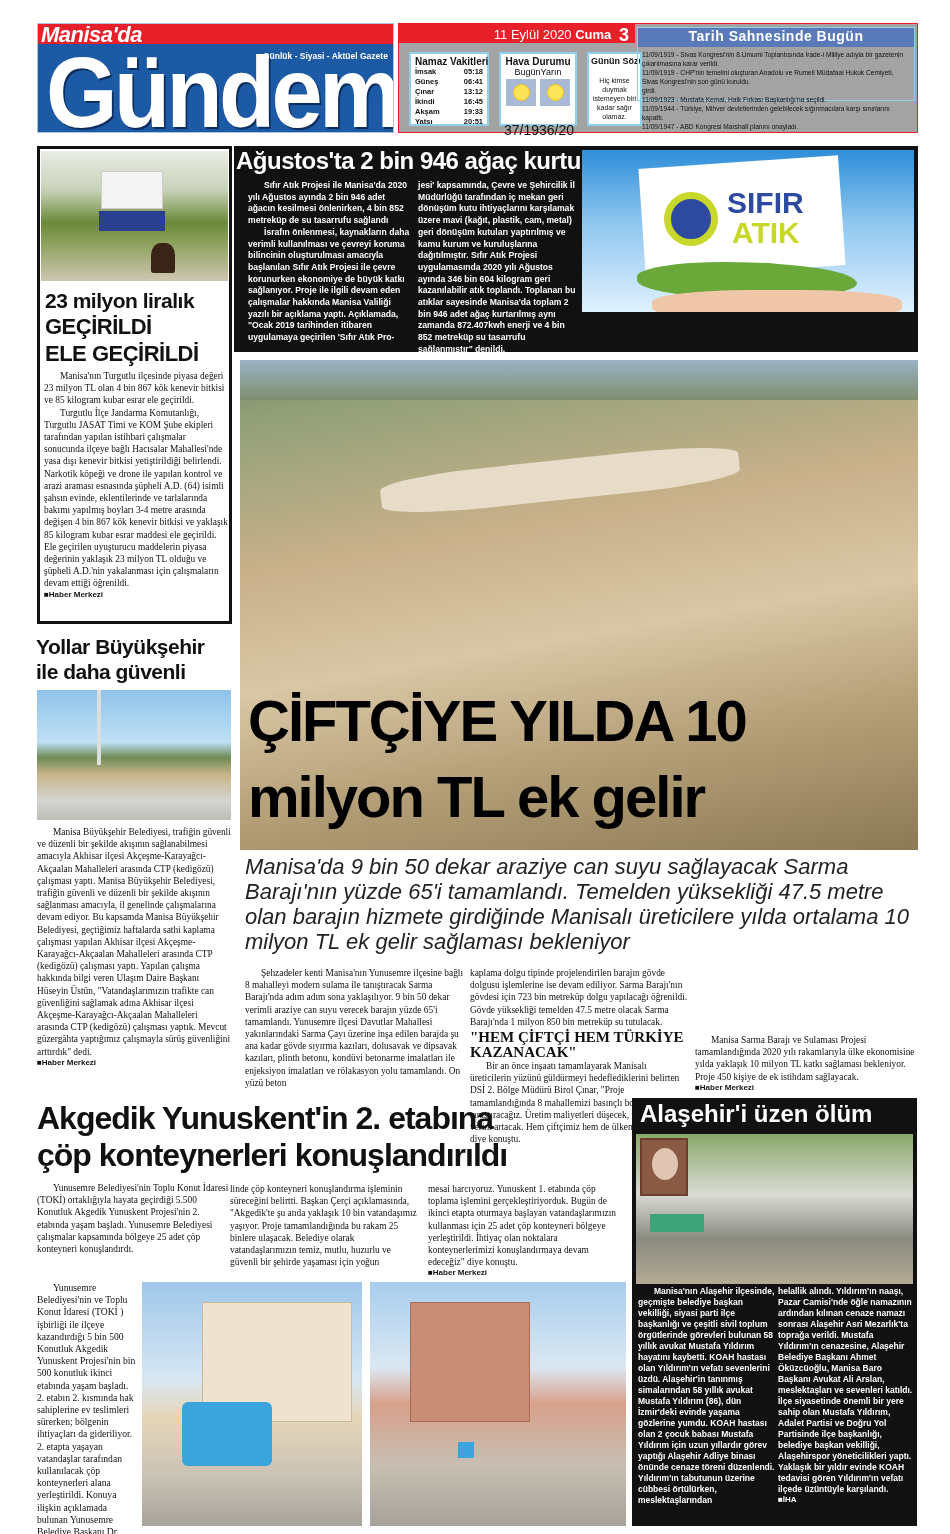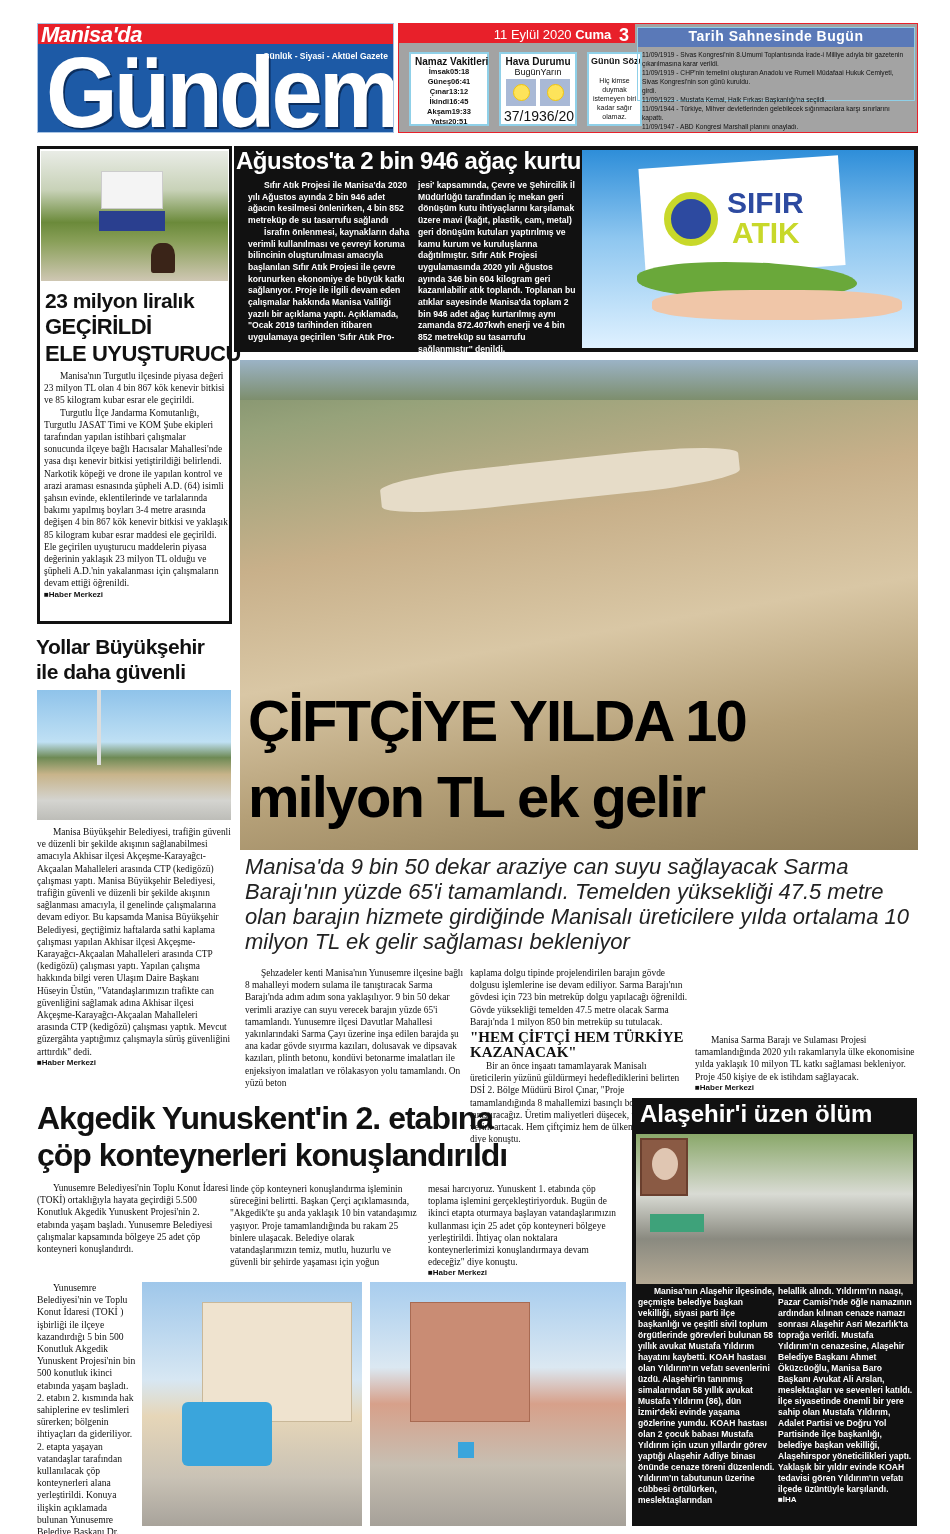--- a/index.html
+++ b/index.html
@@ -14,47 +14,47 @@
 .mast-logo{left:8px;top:4px;font:900 100px/1 "Liberation Sans",sans-serif;color:#fff;letter-spacing:-4px;transform:scaleX(0.92);transform-origin:left top;text-shadow:2px 2px 0 #0b2e5e}
 
 .infobar{left:398px;top:23px;width:520px;height:110px;border:1px solid #e8202a;background:#a3a3a3}
 .info-red{left:0;top:0;width:236px;height:19px;background:#e8202a}
 .info-date{right:6px;top:1px;font:13px "Liberation Sans",sans-serif;color:#fff;white-space:nowrap}
 .info-date b{font-weight:900}
 .info-date .pg{font-weight:900;font-size:18px;margin-left:4px;vertical-align:-2px}
 .box{border:2px solid #8fd0e8;background:#fff}
 .prayer{left:10px;top:28px;width:80px;height:74px;padding:2px 4px}
 .box h4{font:bold 10px "Liberation Sans",sans-serif;white-space:nowrap}
-.prow{display:flex;justify-content:center;font:bold 7.5px/10px "Liberation Sans",sans-serif}
+.prow{display:flex;justify-content:space-between;font:bold 7.5px/10px "Liberation Sans",sans-serif}
 .weather{left:100px;top:28px;width:78px;height:74px;padding:2px 3px;text-align:center}
 .wlabels{display:flex;justify-content:center;font:9px "Liberation Sans",sans-serif}
 .wicons{display:flex;justify-content:space-around;margin-top:2px}
 .wicon{width:30px;height:27px;background:#a9b9d6;display:flex;align-items:center;justify-content:center}
 .sun{width:17px;height:17px;border-radius:50%;background:#fde35a;border:1px solid #f1c40f}
-.wtemps{display:flex;justify-content:space-around;font:14px "Liberation Sans",sans-serif;margin-top:2px}
+.wtemps{display:flex;justify-content:space-around;font:14px "Liberation Sans",sans-serif;margin-top:16px}
 .quote{left:188px;top:28px;width:55px;height:74px;padding:2px;text-align:center;overflow:hidden}
 .quote p{font:7px "Liberation Sans",sans-serif;margin-top:10px;line-height:9px}
 .tarih{left:238px;top:3px;width:278px;height:74px;border:1px solid #8fd0e8}
 .tarih-head{height:19px;background:#5a79b8;color:#fff;text-align:center;font:bold 14px "Liberation Sans",sans-serif;letter-spacing:0.5px}
 .tarih-body{padding:3px 4px;font:6.6px/9px "Liberation Sans",sans-serif}
 
 .body-serif{font:9.4px/12.2px "Liberation Serif",serif;text-align:left}
 .ind{text-indent:16px}
 .byline{font:900 8px "Liberation Sans",sans-serif}
 .byline::before{content:"\25A0 ";}
 .hed{font:900 22px/1 "Liberation Sans",sans-serif;letter-spacing:-0.5px}
 
 .left-frame{left:37px;top:146px;width:195px;height:478px;border:3px solid #111}
 .img{overflow:hidden}
 .img-drug{left:41px;top:151px;width:187px;height:130px;background:linear-gradient(180deg,#e9ece6 0%,#c8d2b8 30%,#6b8a3a 55%,#8aa05a 70%,#cfc7b3 100%)}
 
 .zw-frame{left:234px;top:146px;width:684px;height:206px;background:#111}
 .zw-hed{left:236px;top:147px;color:#fff;font:900 24px "Liberation Sans",sans-serif;letter-spacing:-0.5px;white-space:nowrap}
 .zw-col{color:#fff;font:bold 8.6px/11.7px "Liberation Sans",sans-serif}
-.zw-img{left:582px;top:150px;width:332px;height:198px;background:linear-gradient(180deg,#2e8ed9 0%,#8fc7f0 45%,#dff1ff 100%)}
+.zw-img{left:582px;top:150px;width:332px;height:162px;background:linear-gradient(180deg,#2e8ed9 0%,#8fc7f0 45%,#dff1ff 100%)}
 
 .dam-img{left:240px;top:360px;width:678px;height:490px;background:linear-gradient(170deg,#7c8d6a 0%,#96a27a 12%,#c8b08a 35%,#d9c7a5 55%,#b5a078 75%,#8c7a55 100%)}
 .dam-hed{left:248px;top:692px;font:900 58px/1 "Liberation Sans",sans-serif;color:#000;letter-spacing:-2px;white-space:nowrap}
 .dam-hed2{left:248px;top:768px}
 .dam-deck{left:245px;top:854px;width:670px;font:italic 22px/25px "Liberation Sans",sans-serif;color:#222}
 
 .yk-hed{left:37px;top:1100px;font:900 32px/1.15 "Liberation Sans",sans-serif;letter-spacing:-1px;white-space:nowrap}
 
 .al-frame{left:632px;top:1098px;width:285px;height:428px;background:#111}
 .al-hed{left:640px;top:1100px;color:#fff;font:900 24px "Liberation Sans",sans-serif;white-space:nowrap}
@@ -143,21 +143,21 @@
 </div>
 
 <div class="abs left-frame"></div>
 <div class="abs img img-drug">
   <div class="abs" style="left:60px;top:20px;width:62px;height:38px;background:#f4f4f4;border:1px solid #ccc"></div>
   <div class="abs" style="left:58px;top:60px;width:66px;height:20px;background:#2a3f8f"></div>
   <div class="abs" style="left:110px;top:92px;width:24px;height:30px;background:#3a2418;border-radius:40% 40% 10% 10%"></div>
 </div>
 <div class="abs hed" style="left:45px;top:290px;font-size:21px">23 milyon liralık</div>
 <div class="abs hed" style="left:45px;top:316px;font-size:22px">GEÇİRİLDİ</div>
-<div class="abs hed" style="left:45px;top:343px;font-size:22px">ELE UYUŞTURUCU</div>
+<div class="abs hed" style="left:45px;top:343px;font-size:22px">ELE GEÇİRİLDİ</div>
 <div class="abs body-serif" style="left:44px;top:370px;width:184px">
   <p class="ind">Manisa'nın Turgutlu ilçesinde piyasa değeri 23 milyon TL olan 4 bin 867 kök kenevir bitkisi ve 85 kilogram kubar esrar ele geçirildi.</p>
   <p class="ind">Turgutlu İlçe Jandarma Komutanlığı, Turgutlu JASAT Timi ve KOM Şube ekipleri tarafından yapılan istihbari çalışmalar sonucunda ilçeye bağlı Hacısalar Mahallesi'nde yasa dışı kenevir bitkisi yetiştirildiği belirlendi. Narkotik köpeği ve drone ile yapılan kontrol ve arazi araması esnasında şüpheli A.D. (64) isimli şahsın evinde, eklentilerinde ve tarlalarında bakımı yapılmış boyları 3-4 metre arasında değişen 4 bin 867 kök kenevir bitkisi ve yaklaşık 85 kilogram kubar esrar maddesi ele geçirildi. Ele geçirilen uyuşturucu maddelerin piyasa değerinin yaklaşık 23 milyon TL olduğu ve şüpheli A.D.'nin yakalanması için çalışmaların devam ettiği öğrenildi.</p>
   <p class="byline">Haber Merkezi</p>
 </div>
 
 <div class="abs hed" style="left:36px;top:636px;font-size:21px">Yollar Büyükşehir</div>
 <div class="abs hed" style="left:36px;top:661px;font-size:21px">ile daha güvenli</div>
 <div class="abs img" style="left:37px;top:690px;width:194px;height:130px;background:linear-gradient(180deg,#8fc3ea 0%,#bfe0f4 40%,#6e8a55 52%,#c8b48a 65%,#d4d4d0 85%,#bdbdb8 100%)">
   <div class="abs" style="left:60px;top:0;width:4px;height:75px;background:#ddd"></div>

